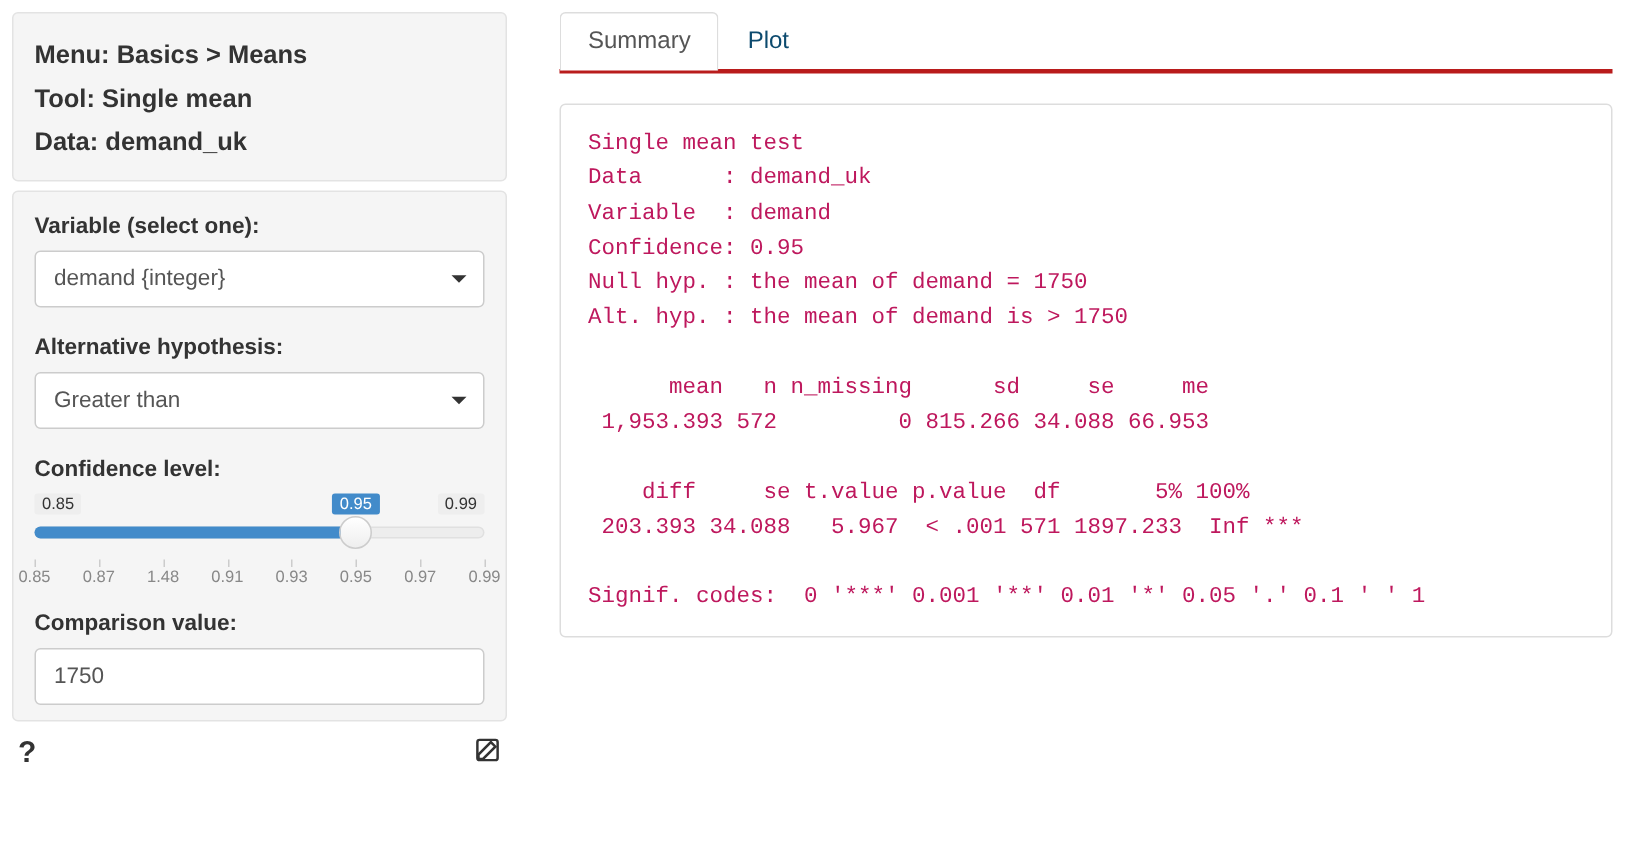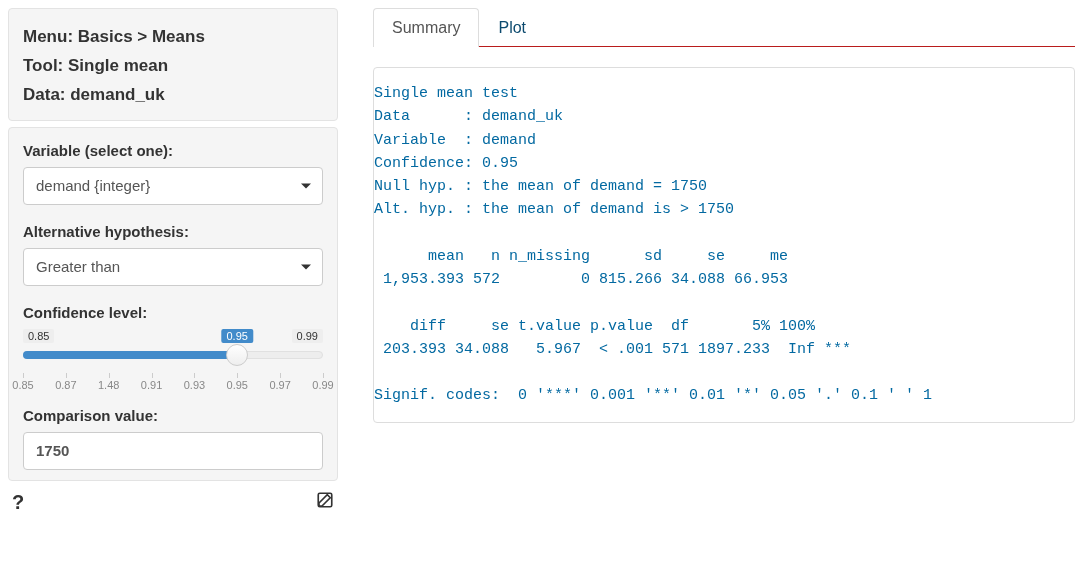--- a/index.html
+++ b/index.html
@@ -134,63 +134,62 @@
 }
 .text-input {
   width: 100%;
   height: 38px;
   padding: 0 12px;
   font-size: 15px;
   border: 1px solid #ccc;
   border-radius: 4px;
   background: #fff;
   color: #555;
-  font-weight: bold;
 }
 .footer-icons {
   display: flex;
   justify-content: space-between;
   padding: 4px 4px 0 4px;
 }
 .footer-icons span {
   font-size: 20px;
   font-weight: 700;
   color: #333;
   cursor: pointer;
 }
 .main { flex: 1; }
 .tabs {
   display: flex;
-  border-bottom: 1px solid #b91c1c;
+  border-bottom: 3px solid #b91c1c;
   margin-bottom: 20px;
 }
 .tab {
   padding: 10px 18px;
   font-size: 16px;
   cursor: pointer;
   border: 1px solid transparent;
   border-bottom: none;
   border-radius: 4px 4px 0 0;
   margin-bottom: -1px;
   color: #0c4a6e;
 }
 .tab.active {
   color: #555;
   background: #fff;
   border-color: #ddd;
 }
 .output {
   border: 1px solid #ddd;
   border-radius: 4px;
-  padding: 14px 0;
+  padding: 14px 18px;
   font-family: Menlo, Consolas, "Courier New", monospace;
   font-size: 15px;
   line-height: 1.55;
   white-space: pre;
-  color: #0369a1;
+  color: #be185d;
   overflow-x: auto;
 }
 </style>
 </head>
 <body>
 
 <div class="sidebar">
   <div class="panel panel-info">
     <p>Menu: Basics &gt; Means</p>
     <p>Tool: Single mean</p>

